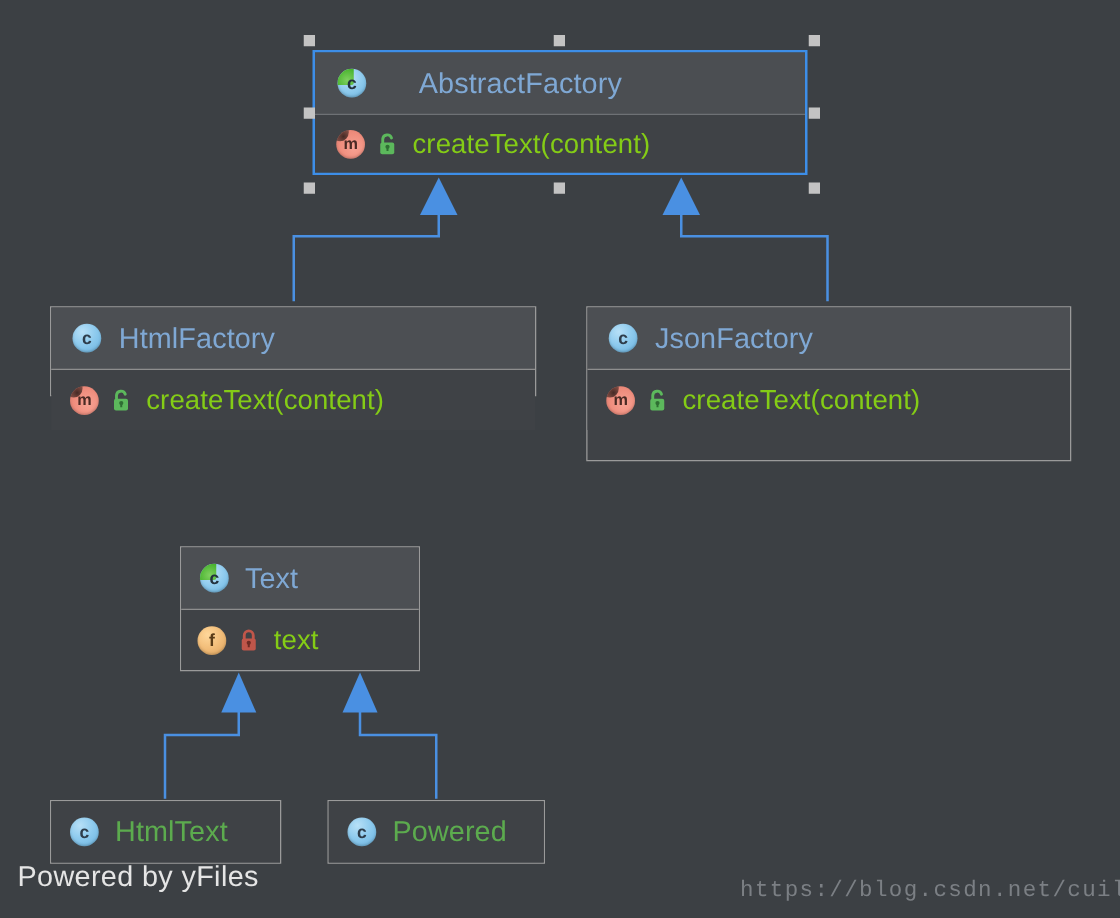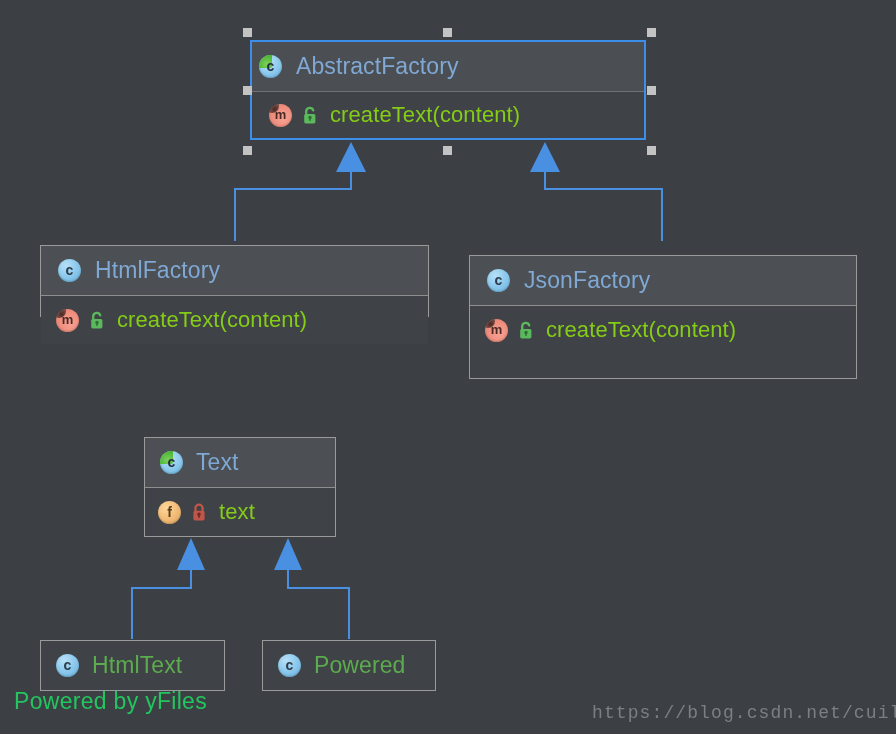--- a/index.html
+++ b/index.html
@@ -171,21 +171,21 @@
   
   .handle {
     position: absolute;
     width: 9px; height: 9px;
     background: #c3c3c3;
   }
 
   
   .wm-yfiles {
     position: absolute;
-    color: #22c55e;
+    color: #e5e5e5;
     font-size: 23px;
     letter-spacing: .3px;
     white-space: nowrap;
   }
   .wm-url {
     position: absolute;
     color: #7b7f84;
     font-family: "Liberation Mono", "DejaVu Sans Mono", monospace;
     font-size: 18px;
     letter-spacing: 1.1px;
@@ -214,21 +214,21 @@
       <polygon points="191,538 205,570 177,570" fill="#4a90e2"></polygon>
     </g>
 
     <g>
       <path d="M 349 639 L 349 588 L 288 588 L 288 568" fill="none" stroke="#4a90e2" stroke-width="2"></path>
       <polygon points="288,538 302,570 274,570" fill="#4a90e2"></polygon>
     </g>
   </svg>
 
   <div class="uml-node selected" style="left:250px; top:40px; width:396px; height:100px;">
-    <div class="uml-row header" style="height:50px; padding-left:7px;">
+    <div class="uml-row header" style="height:50px; padding-left:18px;gap:28px;">
       <span class="ic ic-interface"></span>
       <span class="node-title" style="margin-left:14px;">AbstractFactory</span>
     </div>
     <div class="uml-row member" style="height:46px; padding-left:17px;">
       <span class="ic ic-method"></span>
       <span class="ic ic-lock" style="margin-left:9px;">
         <svg viewBox="0 0 18 20" width="18" height="20">
           <path d="M5.2 9 V6.2 A3.6 3.6 0 0 1 12.2 5.4" fill="none" stroke="#5cb85c" stroke-width="2.3" stroke-linecap="round"></path>
           <rect x="3.2" y="9" width="11.2" height="9.4" rx="1.6" fill="#5cb85c"></rect>
           <rect x="8.2" y="11.6" width="1.6" height="4.2" fill="#2f6e33"></rect>
@@ -260,21 +260,21 @@
           <path d="M5.2 9 V6.2 A3.6 3.6 0 0 1 12.2 5.4" fill="none" stroke="#5cb85c" stroke-width="2.3" stroke-linecap="round"></path>
           <rect x="3.2" y="9" width="11.2" height="9.4" rx="1.6" fill="#5cb85c"></rect>
           <rect x="8.2" y="11.6" width="1.6" height="4.2" fill="#2f6e33"></rect>
           <circle cx="9" cy="12.4" r="1.7" fill="#2f6e33"></circle>
         </svg>
       </span>
       <span class="member-text" style="margin-left:11px;">createText(content)</span>
     </div>
   </div>
 
-  <div class="uml-node" style="left:469px; top:255px; width:388px; height:124px;">
+  <div class="uml-node" style="left:469px; top:245px; width:388px; height:124px;">
     <div class="uml-row header" style="height:50px; padding-left:17px;">
       <span class="ic ic-class"></span>
       <span class="node-title" style="margin-left:14px;">JsonFactory</span>
     </div>
     <div class="uml-row member" style="height:48px; padding-left:15px;">
       <span class="ic ic-method"></span>
       <span class="ic ic-lock" style="margin-left:9px;">
         <svg viewBox="0 0 18 20" width="18" height="20">
           <path d="M5.2 9 V6.2 A3.6 3.6 0 0 1 12.2 5.4" fill="none" stroke="#5cb85c" stroke-width="2.3" stroke-linecap="round"></path>
           <rect x="3.2" y="9" width="11.2" height="9.4" rx="1.6" fill="#5cb85c"></rect>

